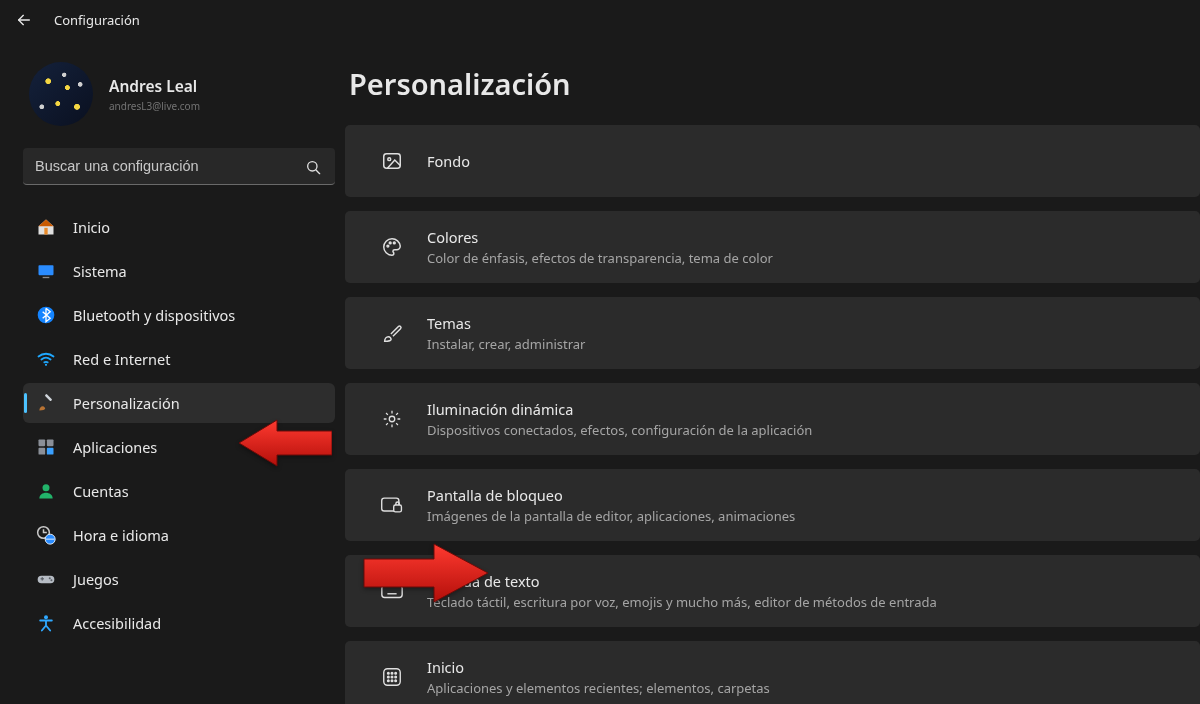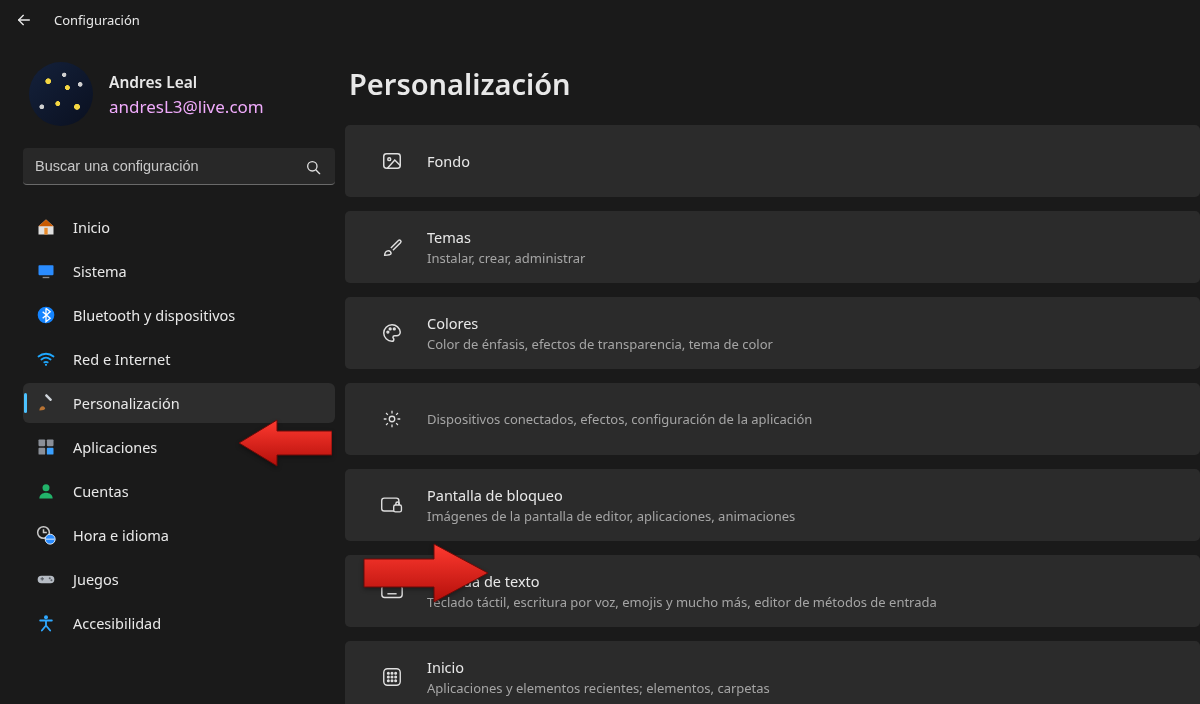--- a/index.html
+++ b/index.html
@@ -50,21 +50,21 @@
       radial-gradient(circle at 60% 40%, #f5d742 4%, transparent 5%),
       radial-gradient(circle at 45% 65%, #f5d742 4%, transparent 5%),
       radial-gradient(circle at 75% 70%, #f5d742 4%, transparent 5%),
       radial-gradient(circle at 20% 70%, #cfcfcf 3%, transparent 4%),
       radial-gradient(circle at 55% 20%, #cfcfcf 3%, transparent 4%),
       radial-gradient(circle at 80% 35%, #cfcfcf 3%, transparent 4%),
       linear-gradient(135deg, #14213b 0%, #0a1020 100%);
   }
   .user-text { display: flex; flex-direction: column; gap: 2px; }
   .user-name { font-size: 15.5px; font-weight: 600; }
-  .user-email { font-size: 17px; color: #f0abfc; }
+  .user-email { font-size: 10px; color: #737373; }
 
   .search-wrap {
     position: relative;
     margin: 4px 0 22px 0;
   }
   .search-input {
     width: 100%;
     background: #282828;
     border: none;
     border-bottom: 1px solid #6a6a6a;
@@ -312,53 +312,54 @@
             </svg>
           </span>
           <div class="card-text">
             <div class="card-title">Fondo</div>
           </div>
         </div>
 
         <div class="card">
           <span class="card-icon">
             <svg width="22" height="22" viewBox="0 0 24 24" fill="none" stroke="currentColor" stroke-width="1.6">
-              <path d="M4 21 c0 -3 2 -5 4 -5 c2 0 3 2 3 3 c0 1 -3 2 -7 2z"></path>
-              <path d="M10.8 13.2 L19 5 a1.6 1.6 0 0 1 2.3 2.3 L13 15.5"></path>
-            </svg>
-          </span>
-          <div class="card-text">
-            <div class="card-title">Temas</div>
-            <div class="card-sub">Instalar, crear, administrar</div>
-          </div>
-        </div>
-
-        <div class="card">
-          <span class="card-icon">
-            <svg width="22" height="22" viewBox="0 0 24 24" fill="none" stroke="currentColor" stroke-width="1.6">
               <path d="M12 3 a9 9 0 1 0 0 18 c1.5 0 2 -1 2 -2 s-1 -1.5 -1 -2.5 s1 -1.5 2 -1.5 h2 a4 4 0 0 0 4 -4 A9 9 0 0 0 12 3z"></path>
               <circle cx="7.5" cy="11" r="1"></circle>
                 <circle cx="10" cy="7.5" r="1"></circle>
                 <circle cx="14.5" cy="7.5" r="1"></circle>
             </svg>
           </span>
           <div class="card-text">
             <div class="card-title">Colores</div>
             <div class="card-sub">Color de énfasis, efectos de transparencia, tema de color</div>
           </div>
         </div>
 
         <div class="card">
           <span class="card-icon">
+            <svg width="22" height="22" viewBox="0 0 24 24" fill="none" stroke="currentColor" stroke-width="1.6">
+              <path d="M4 21 c0 -3 2 -5 4 -5 c2 0 3 2 3 3 c0 1 -3 2 -7 2z"></path>
+              <path d="M10.8 13.2 L19 5 a1.6 1.6 0 0 1 2.3 2.3 L13 15.5"></path>
+            </svg>
+          </span>
+          <div class="card-text">
+            <div class="card-title">Temas</div>
+            <div class="card-sub">Instalar, crear, administrar</div>
+          </div>
+        </div>
+
+        <div class="card">
+          <span class="card-icon">
             <svg width="22" height="22" viewBox="0 0 24 24" fill="none" stroke="currentColor" stroke-width="1.4">
               <circle cx="12" cy="12" r="3"></circle>
               <path d="M12 3v3M12 18v3M3 12h3M18 12h3M5.5 5.5l2 2M16.5 16.5l2 2M18.5 5.5l-2 2M7.5 16.5l-2 2"></path>
             </svg>
           </span>
           <div class="card-text">
+            <div class="card-title">Iluminación dinámica</div>
             <div class="card-sub">Dispositivos conectados, efectos, configuración de la aplicación</div>
           </div>
         </div>
 
         <div class="card">
           <span class="card-icon">
             <svg width="24" height="22" viewBox="0 0 28 22" fill="none" stroke="currentColor" stroke-width="1.6">
               <rect x="2" y="3" width="20" height="15" rx="3"></rect>
               <rect x="16" y="11" width="9" height="8" rx="2" fill="#2b2b2b"></rect>
               <path d="M18.5 11 v-1.5 a2 2 0 0 1 4 0 V11"></path>

